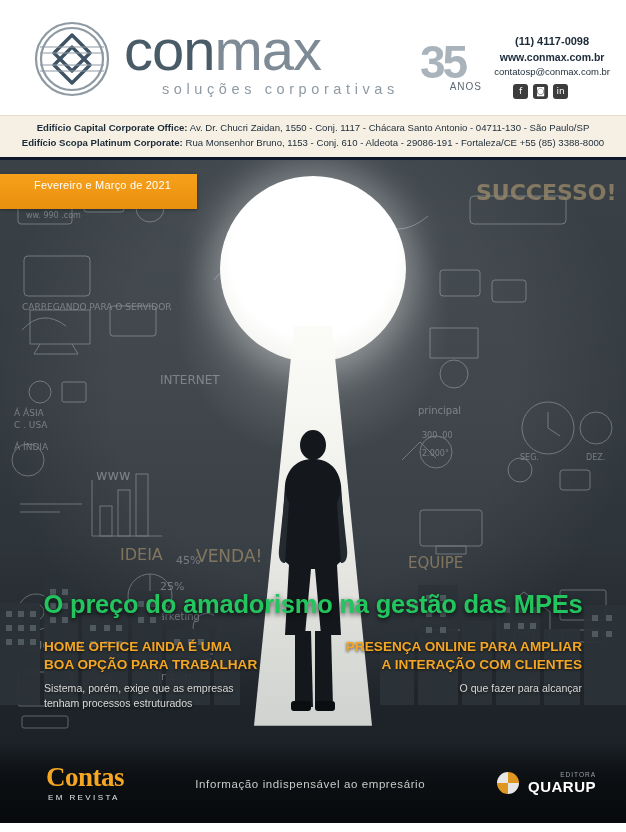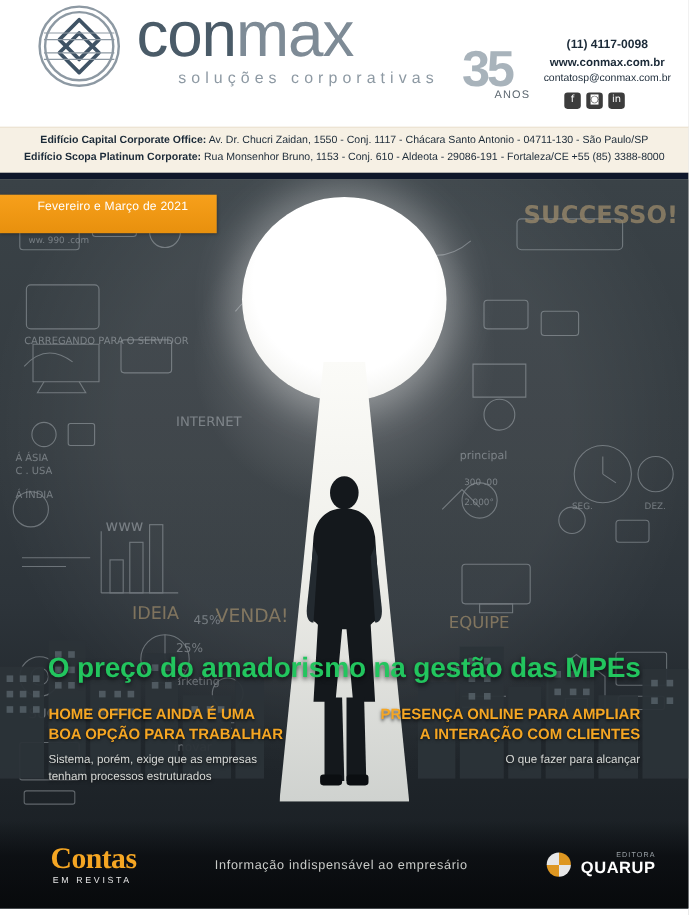--- a/index.html
+++ b/index.html
@@ -9,21 +9,21 @@
     font-family: "Liberation Sans", sans-serif;
     overflow: hidden;
   }
   .page { position: relative; width: 626px; height: 832px; background:#fff; }
 
   
   .header {
     position: relative;
     width: 626px; height: 115px;
     background: #ffffff;
-    display: flex; align-items: flex-start;
+    display: flex; align-items: center;
   }
   .logo-mark {
     width: 92px; height: 80px;
     margin-left: 26px; margin-top: 2px;
     position: relative;
     flex: 0 0 auto;
   }
   .logo-mark svg { display:block; }
   .logo-text-wrap {
     margin-left: 6px;
@@ -80,21 +80,21 @@
     background: #3c3c3c; color:#fff;
     font-size: 9px; line-height: 15px; text-align:center;
     font-family: "DejaVu Sans", sans-serif;
   }
 
   
   .addr {
     width: 626px;
     background: #f6f0e4;
     border-top: 1px solid #e6ddcb;
-    border-bottom: 6px solid #0f172a;
+    border-bottom: 3px solid #0f172a;
     padding: 5px 0 6px 0;
     text-align: center;
     color: #1b2a38;
   }
   .addr div { font-size: 9.6px; line-height: 1.55; }
   .addr b { font-weight: bold; }
 
   
   .cover {
     position: relative;

